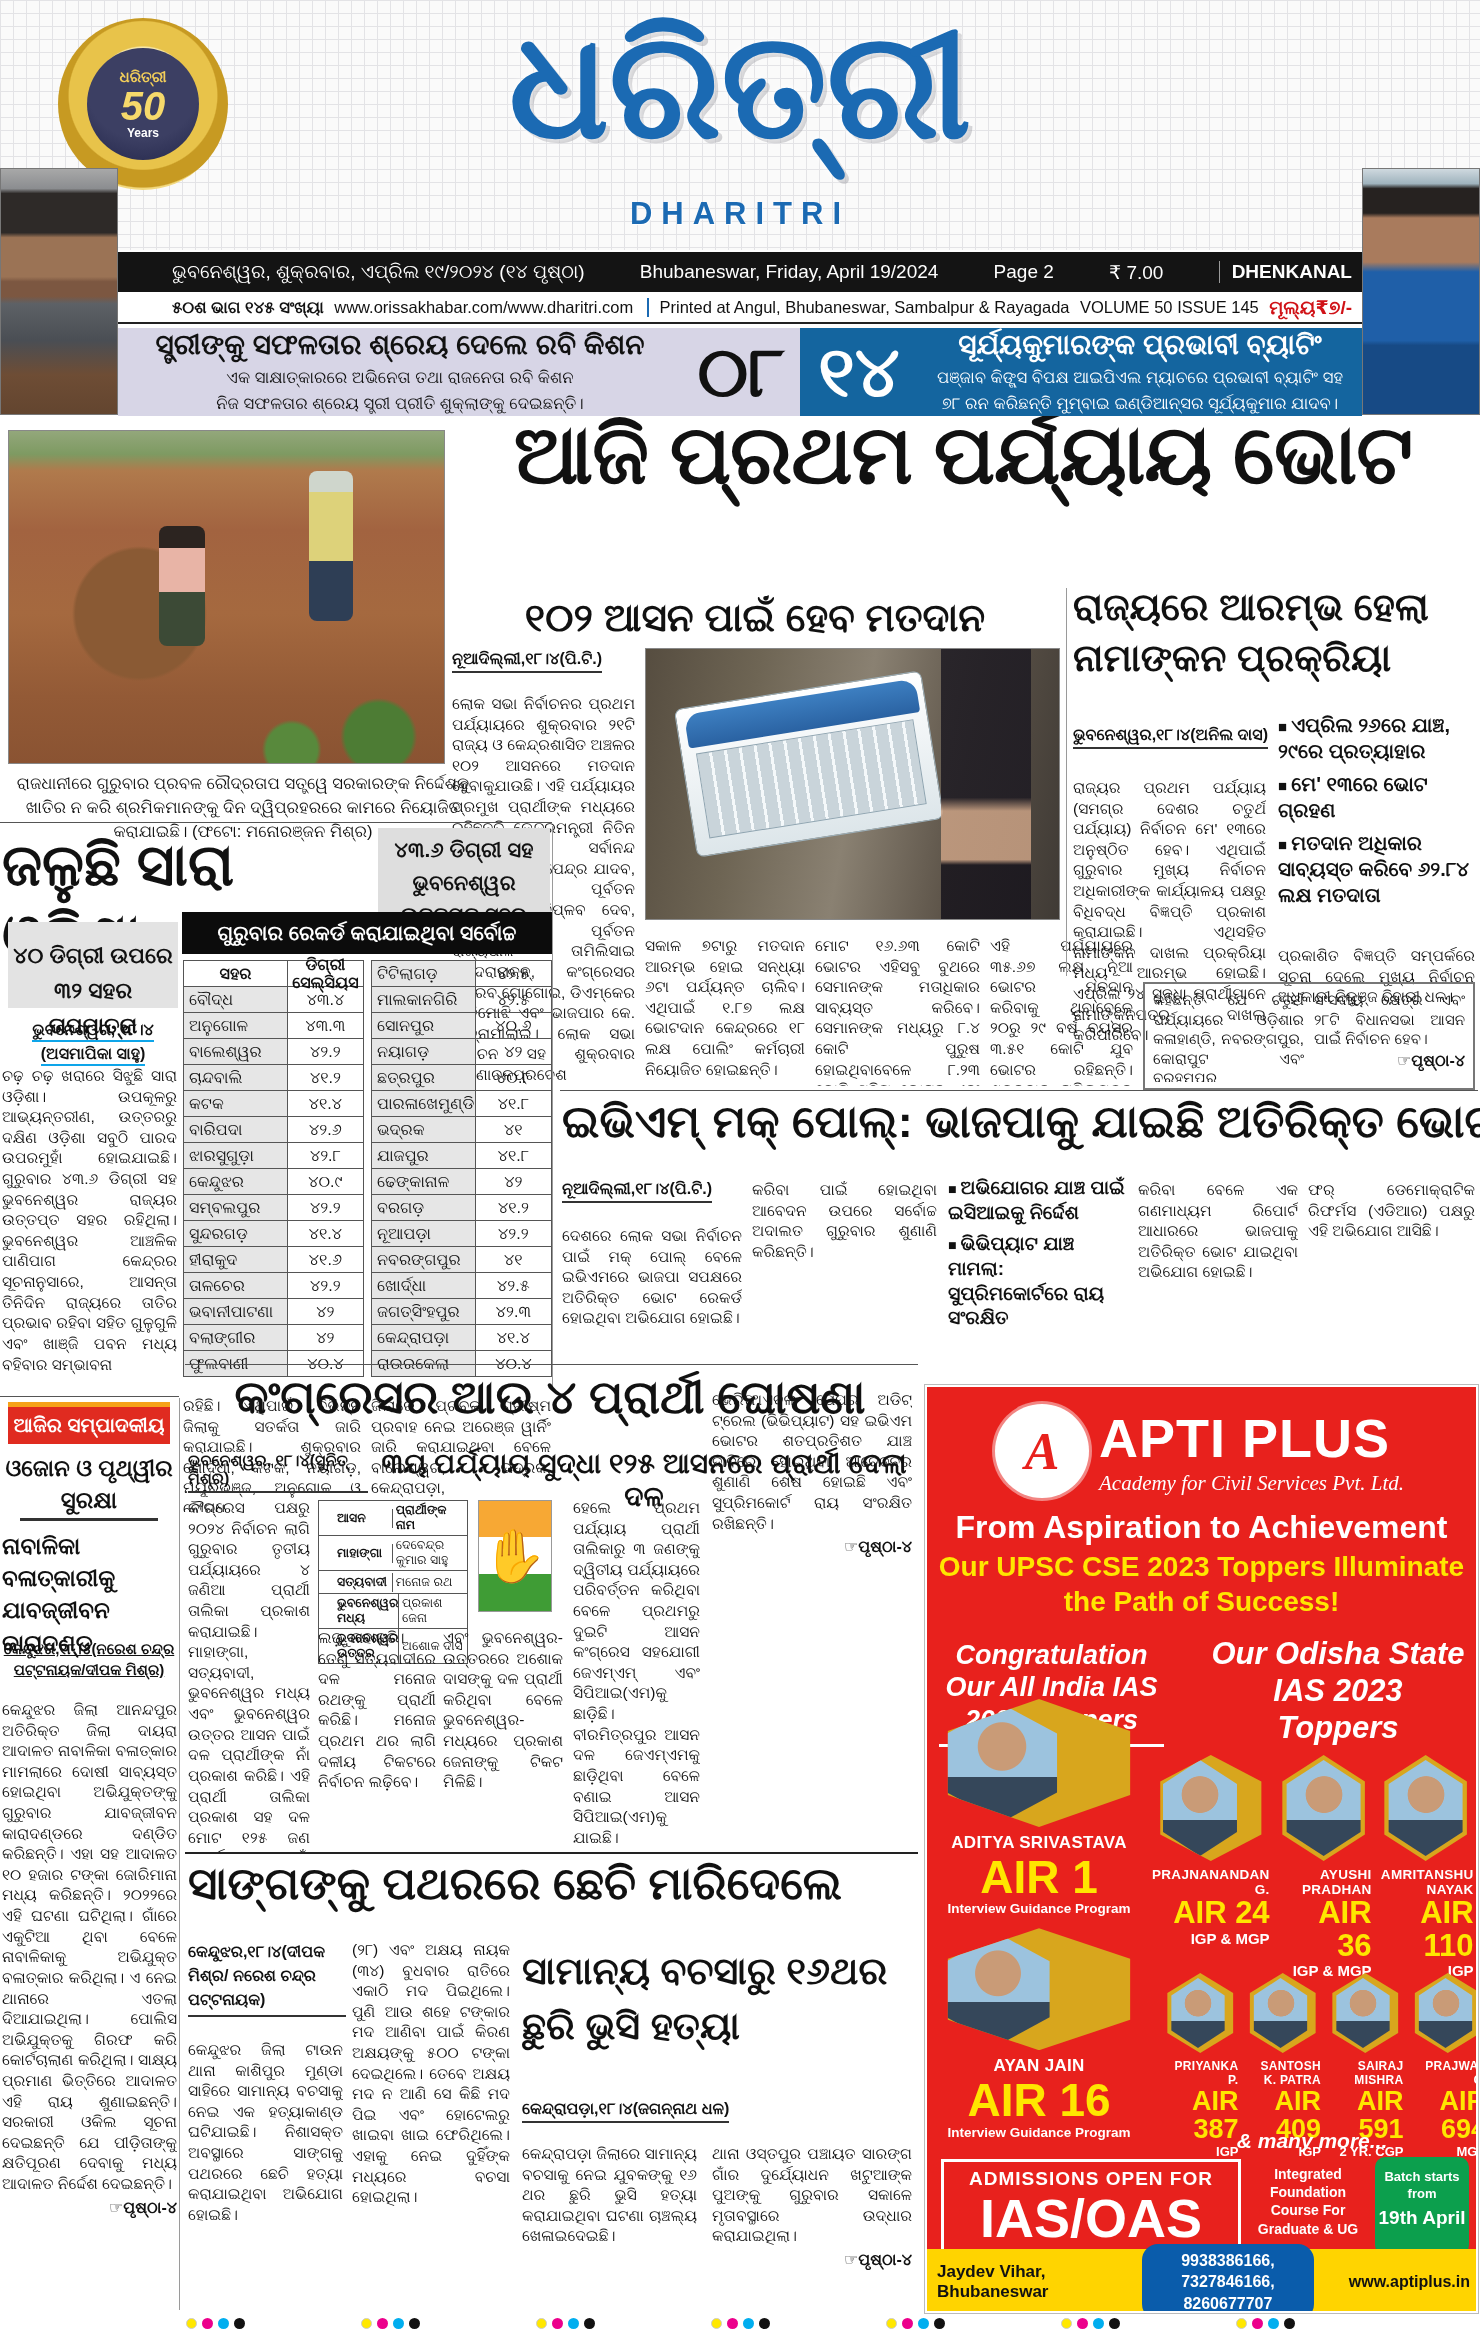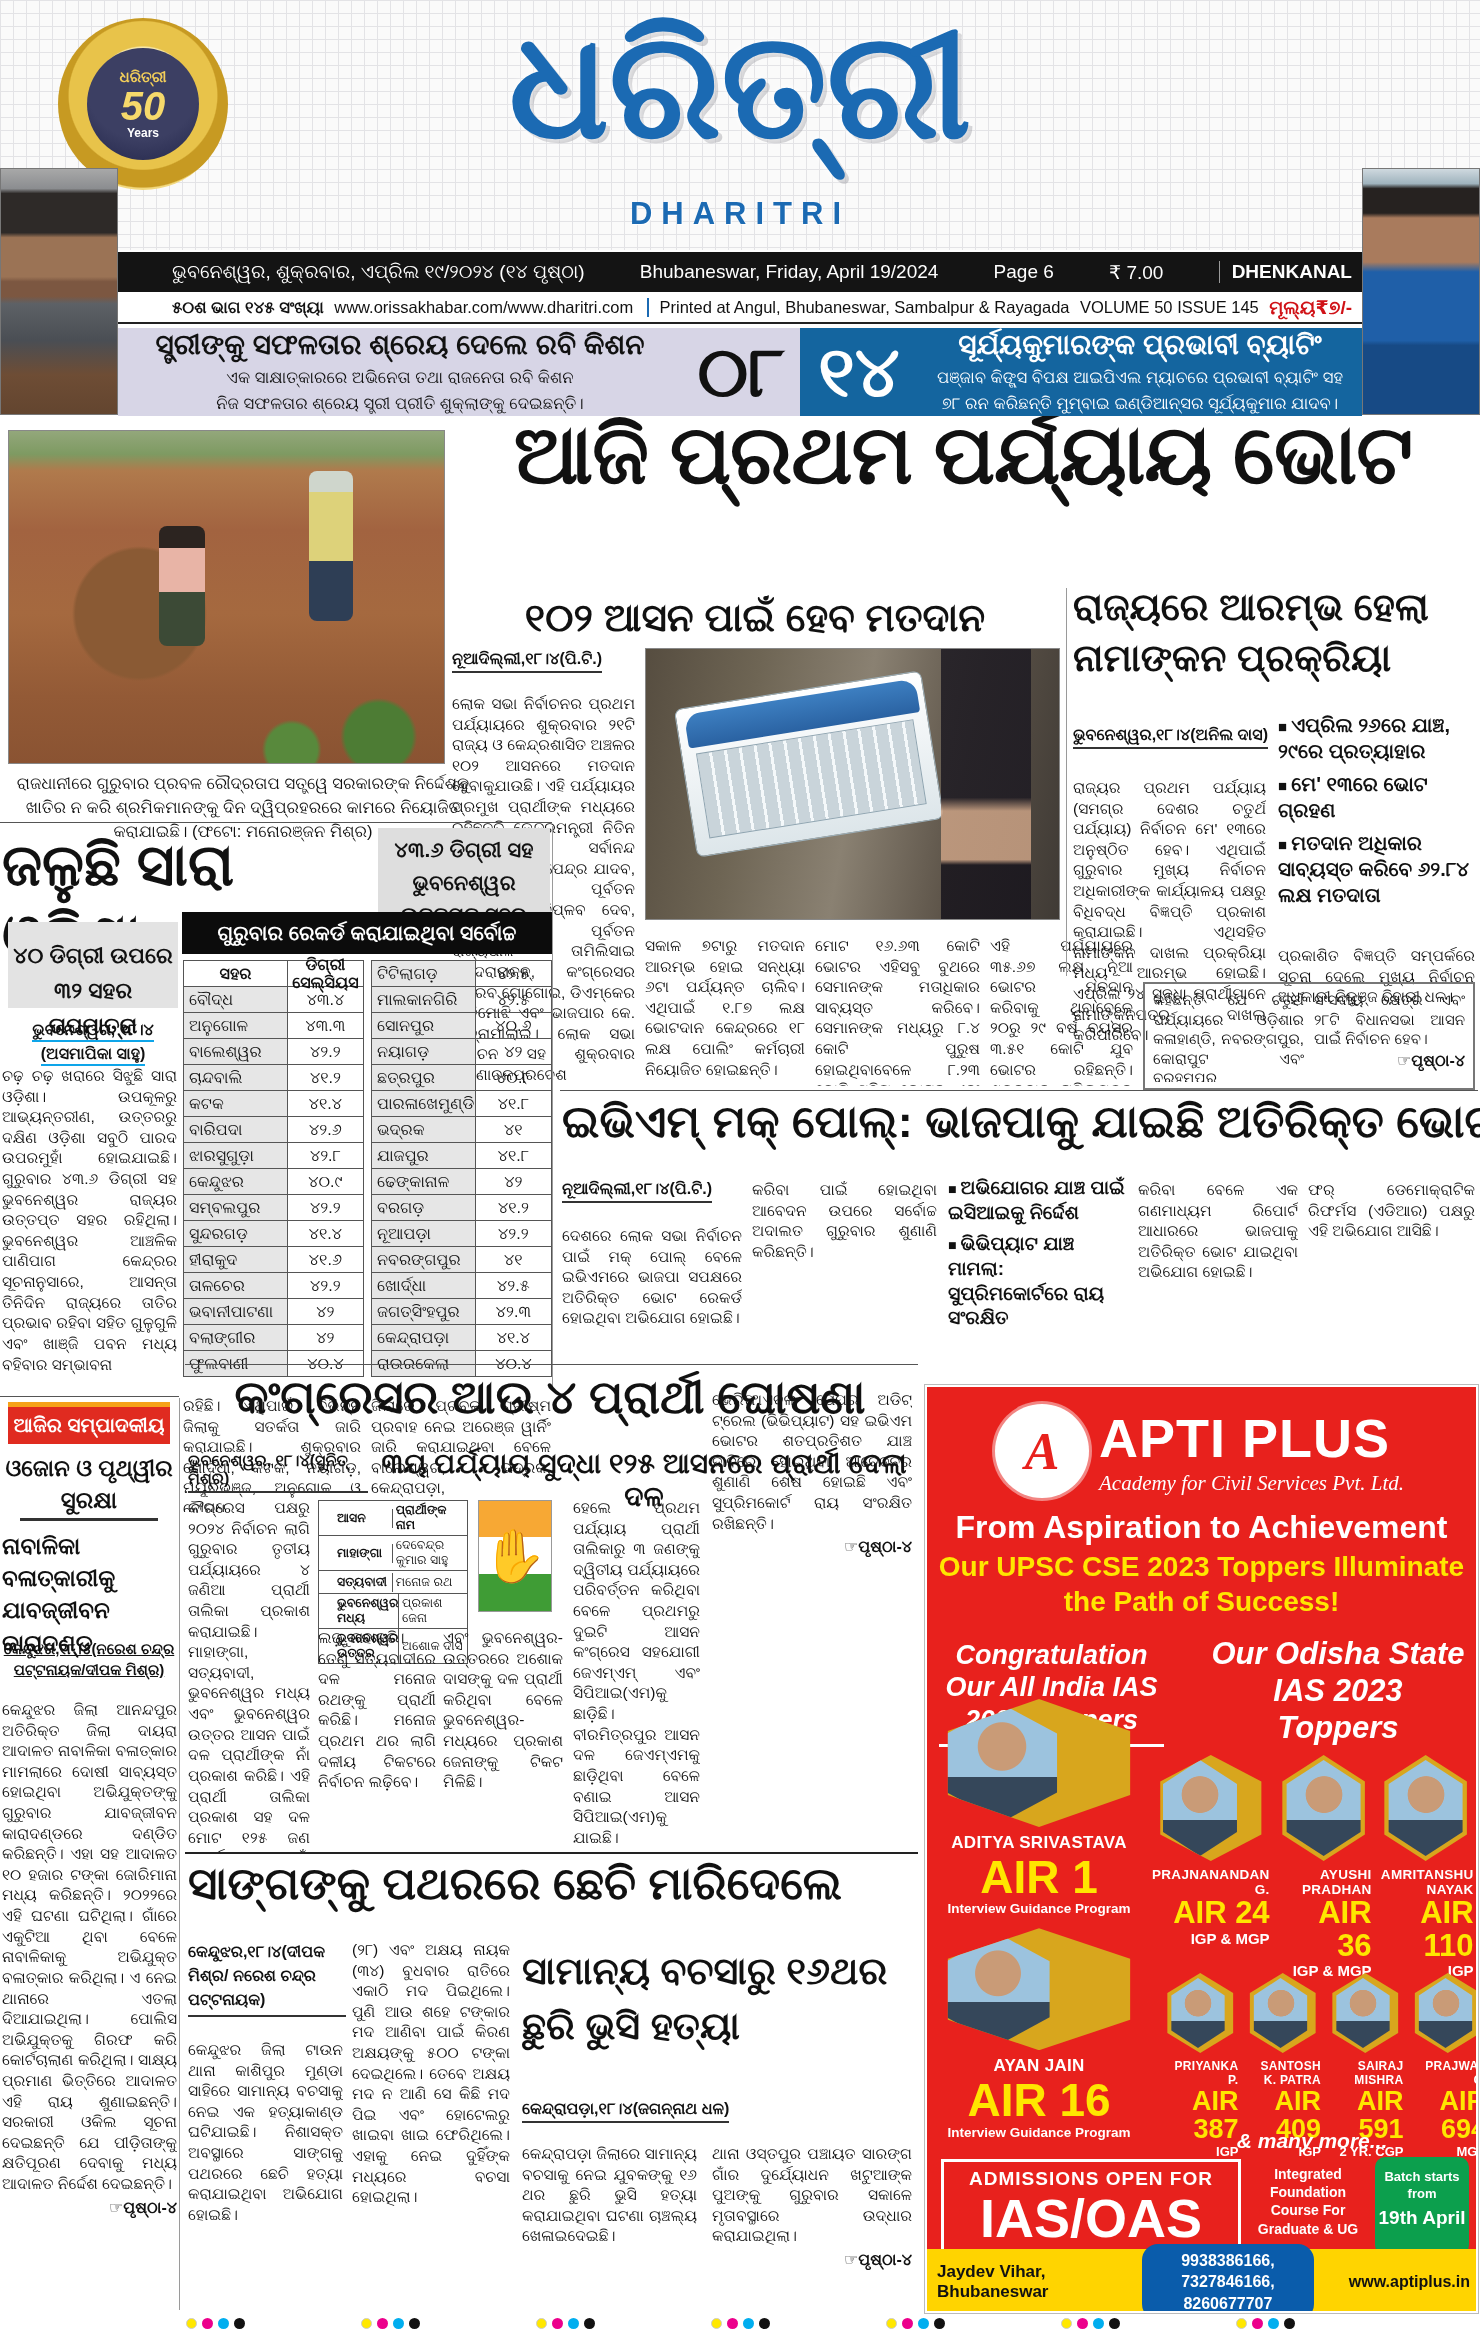--- a/index.html
+++ b/index.html
@@ -192,21 +192,21 @@
     </div>
   </div>
   <div class="np-title">ଧରିତ୍ରୀ</div>
   <div class="np-sub">DHARITRI</div>
   <div class="portrait left"></div>
   <div class="portrait right"></div>
 
   <div class="bar-black">
     <span>ଭୁବନେଶ୍ୱର, ଶୁକ୍ରବାର, ଏପ୍ରିଲ ୧୯/୨୦୨୪ (୧୪ ପୃଷ୍ଠା)</span>
     <span>Bhubaneswar, Friday, April 19/2024</span>
-    <span>Page 6</span>
+    <span>Page 2</span>
     <span>₹ 7.00</span>
     <span class="edition">DHENKANAL</span>
   </div>
   <div class="bar-sub">
     <span class="ovol">୫୦ଶ ଭାଗ ୧୪୫ ସଂଖ୍ୟା</span>
     <span class="web">www.orissakhabar.com/www.dharitri.com</span>
     <span>Printed at Angul, Bhubaneswar, Sambalpur &amp; Rayagada</span>
     <span>VOLUME 50  ISSUE 145</span>
     <span class="oprice">ମୂଲ୍ୟ₹୭/-</span>
   </div>

